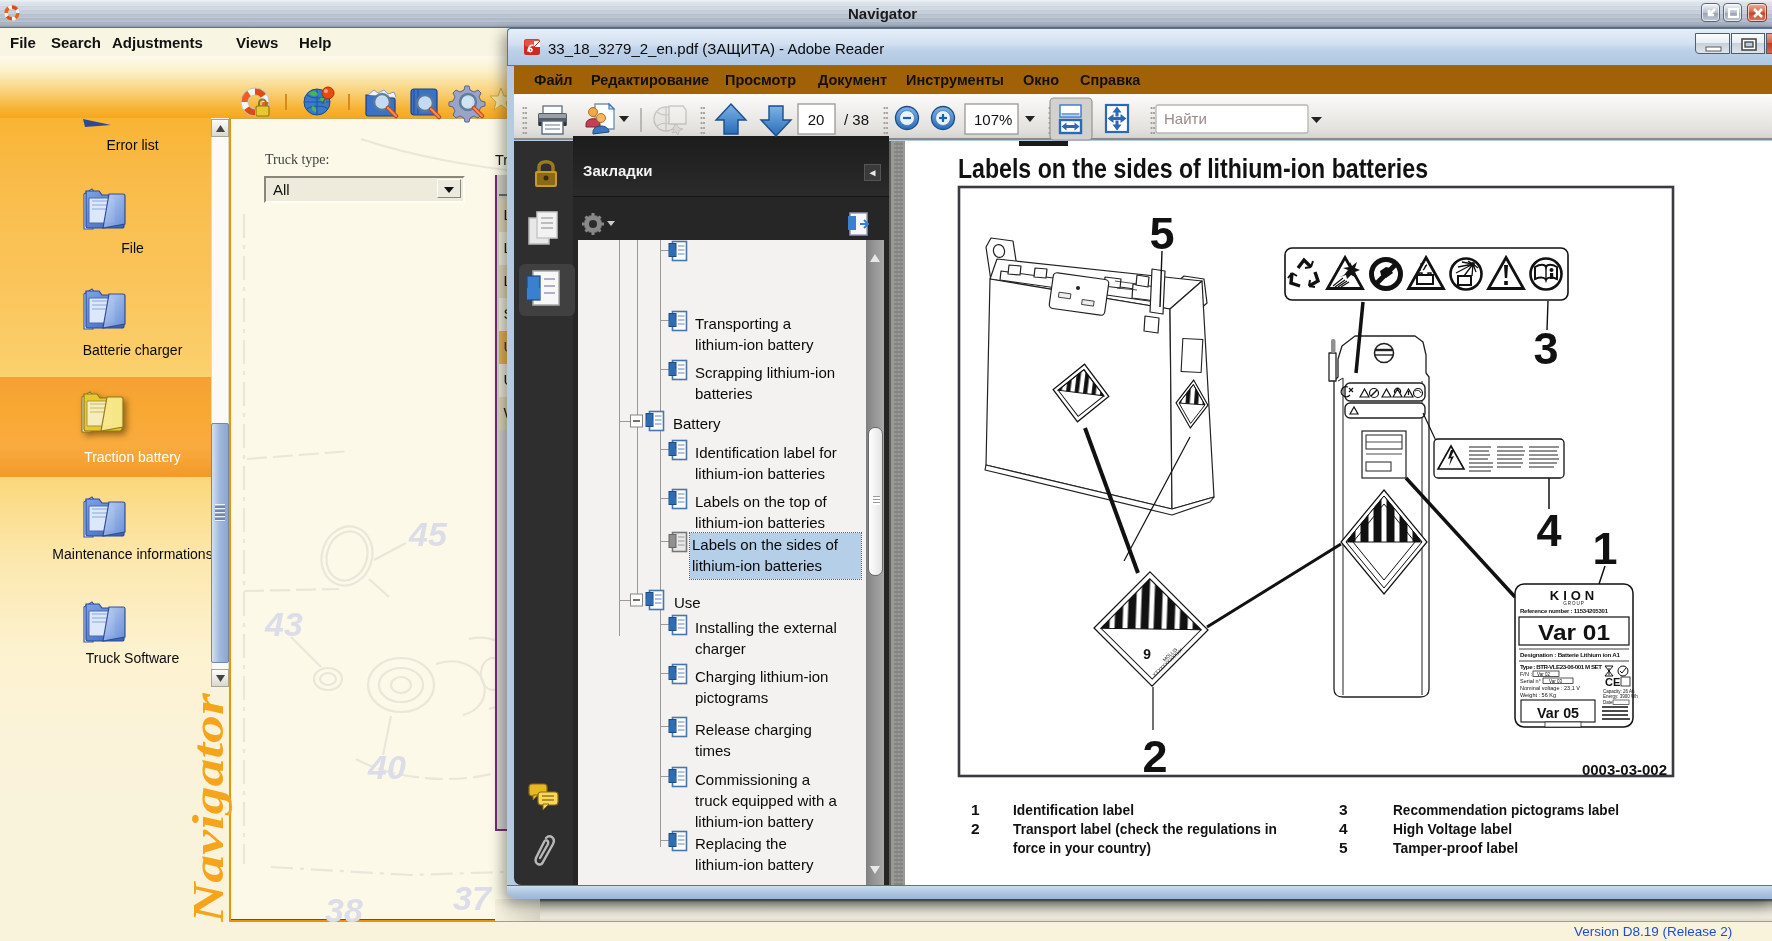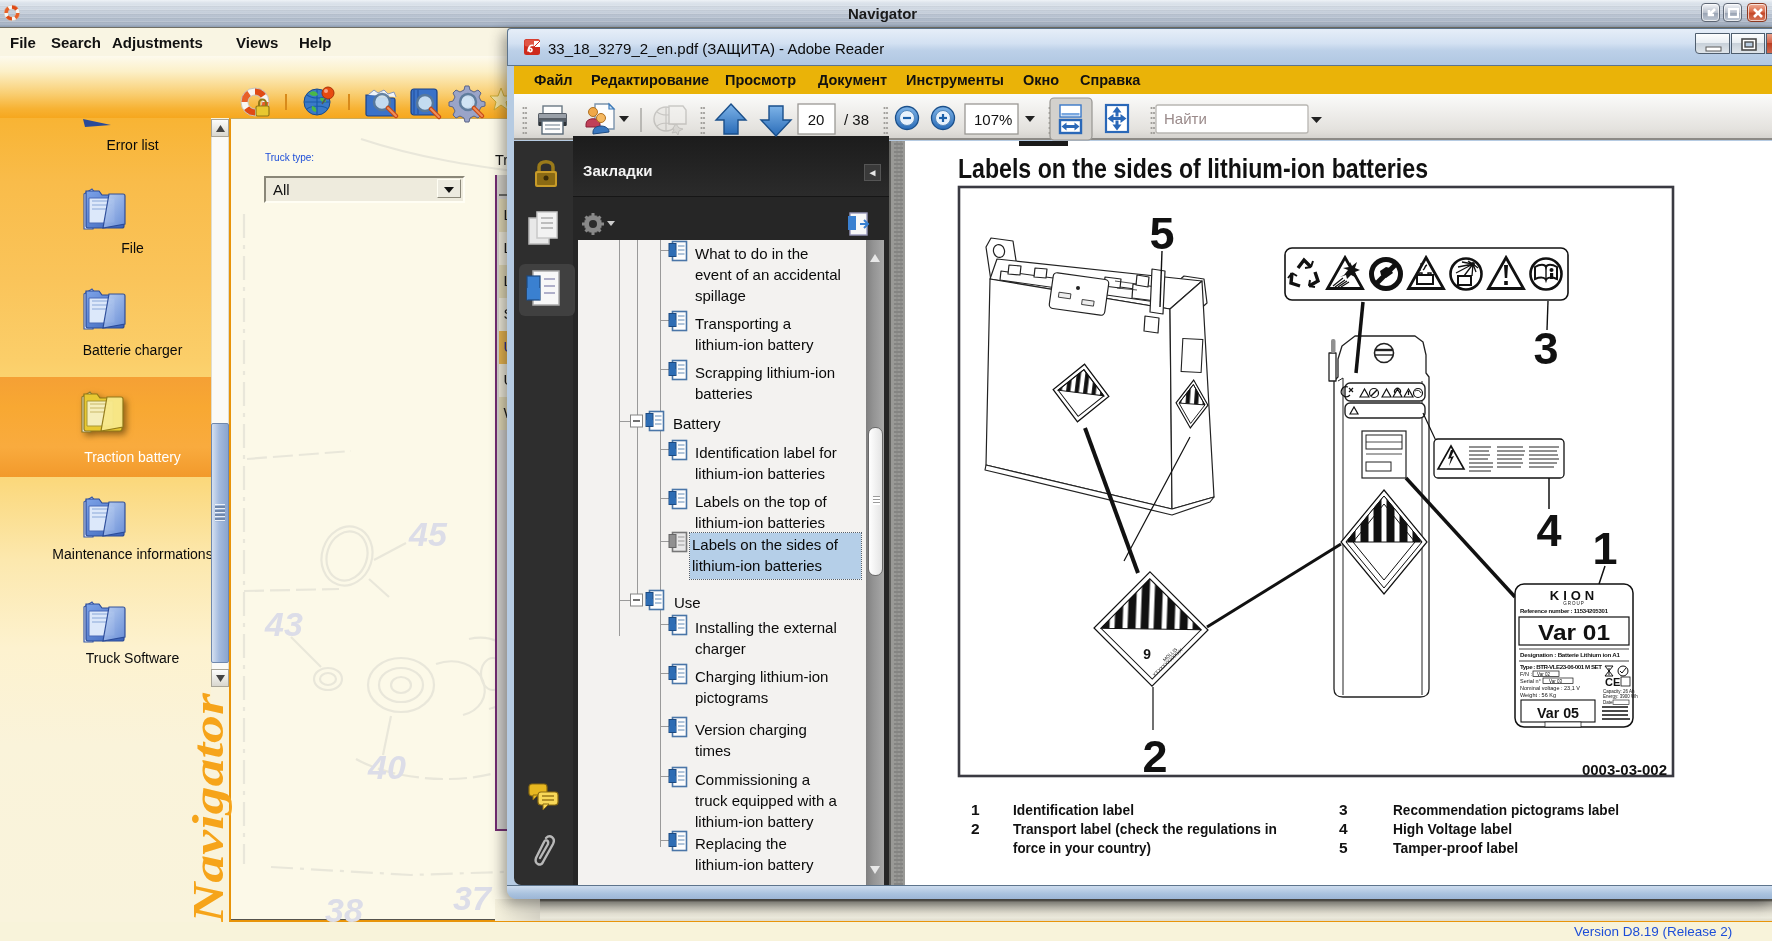--- a/index.html
+++ b/index.html
@@ -42,21 +42,21 @@
 .sb-btn { left:211px; width:18px; height:18px; background:linear-gradient(#fdfdfc,#d9d7cf); border:1px solid #a8a496; }
 .sb-btn svg { position:absolute; left:2px; top:3px; }
 #sb-thumb { left:211px; top:423px; width:18px; height:240px; border-radius:2px;
   background:linear-gradient(90deg,#d5e0f0,#a3bade 45%,#8aa5cf); border:1px solid #7088ac; }
 #sb-thumb .grip { position:absolute; left:3px; top:80px; width:10px; height:18px;
   background:repeating-linear-gradient(#ffffffcc 0 1px, #8aa3c850 1px 2px, #7088ac 2px 4px); }
 
 
 #content { left:229px; top:118px; width:1543px; height:804px; background:#fcf9e8;
   border-left:2px solid #e8940a; border-top:1px solid #caa95c; border-bottom:2px solid #e8940a; box-shadow:inset 0 -1px 0 #55544e; }
-#truck-label { left:34px; top:33px; font-size:10px; color:#1d4ed8; }
+#truck-label { left:34px; top:33px; font-size:14px; color:#404040;font-family:Liberation Serif, serif; }
 #truck-dd { left:33px; top:57px; width:201px; height:27px; background:#eeebdd;
   border-top:2px solid #8a8778; border-left:2px solid #8a8778; border-bottom:2px solid #fffef4; border-right:2px solid #fffef4; }
 #truck-dd .val { position:absolute; left:7px; top:3px; font-size:15px; color:#111; }
 #truck-dd .btn { position:absolute; right:2px; top:1px; width:24px; height:19px; background:#eceadf;
   border:1px solid #8a8778; border-top-color:#fffef4; border-left-color:#fffef4; }
 #truck-dd .btn:after { content:""; position:absolute; left:6px; top:7px; border:5px solid transparent; border-top:6px solid #111; }
 #tr2-label { left:264px; top:33px; font-size:14.5px; color:#111; }
 #trtable { left:264px; top:56px; width:16px; height:656px; border-left:2px solid #722a70; border-bottom:2px solid #722a70; background:#d5d3d0; }
 .trrow { position:absolute; left:1.5px; width:14.5px; height:33px; font-size:15px; color:#111; padding-left:5px; padding-top:7px; }
 
@@ -67,21 +67,21 @@
 #adobe { left:507px; top:28px; width:1265px; height:871px;
   background:#b6cbe2; box-shadow:-4px 5px 14px rgba(40,40,40,.45); border-radius:4px 0 0 10px; }
 #ad-title { position:absolute; left:0; top:0; width:1265px; height:38px;
   background:linear-gradient(#e6eef8 0%, #d3e1f2 40%, #bcd0e8 60%, #b0c7e2 100%);
   border:1px solid #5d748c; border-radius:4px 0 0 0; border-right:none; }
 #ad-title-text { position:absolute; left:40px; top:11px; font-size:15px; color:#0a0a0a; }
 .adbtn { position:absolute; top:4px; height:21px; border:1px solid #4f5e6e; background:linear-gradient(#fdfefe 0%,#e9eef3 45%,#c8d1da 50%,#dfe5ea 100%); }
 #adb-min { left:1187px; width:35px; border-radius:0 0 0 4px; }
 #adb-max { left:1223px; width:34px; }
 #adb-close { left:1258px; width:30px; background:linear-gradient(#e8a18c,#d3634a 45%,#b93f22 50%,#cf6750); }
-#ad-menu { position:absolute; left:7px; top:38px; width:1258px; height:28px; background:#eab308; }
+#ad-menu { position:absolute; left:7px; top:38px; width:1258px; height:28px; background:#a16207; }
 #ad-menu span { position:absolute; top:6px; font-size:14.5px; font-weight:600; color:#111; }
 #ad-toolbar { position:absolute; left:7px; top:66px; width:1258px; height:46px;
   background:linear-gradient(#fbfbfa, #e4e2de 80%, #d5d3cf 100%); border-bottom:2px solid #8c8a86; }
 
 
 #ad-iconstrip { position:absolute; left:7px; top:113px; width:59px; height:744px; background:#2e2e2e; border-bottom-left-radius:7px; }
 #ad-panel { position:absolute; left:66px; top:113px; width:316px; height:744px; background:#262626; }
 #ad-phead { position:absolute; left:66px; top:108px; width:316px; height:61px; background:linear-gradient(#1c1c1c,#2b2b2b); border-bottom:1px solid #161616; }
 #ad-ptitle { position:absolute; left:10px; top:26px; font-size:15px; font-weight:bold; color:#f2f2f2; }
 #ad-collapse { position:absolute; left:291px; top:28px; width:17px; height:17px; background:#3a3a3a; border:1px solid #555;
@@ -358,40 +358,37 @@
       <div class="abs" style="left:82px;top:301px;width:9px;height:1px;background:#9a9a9a"></div>
       <div class="abs" style="left:41px;top:360px;width:11px;height:1px;background:#9a9a9a"></div>
       <div class="abs" style="left:82px;top:384px;width:9px;height:1px;background:#9a9a9a"></div>
       <div class="abs" style="left:82px;top:433px;width:9px;height:1px;background:#9a9a9a"></div>
       <div class="abs" style="left:82px;top:486px;width:9px;height:1px;background:#9a9a9a"></div>
       <div class="abs" style="left:82px;top:536px;width:9px;height:1px;background:#9a9a9a"></div>
       <div class="abs" style="left:82px;top:600px;width:9px;height:1px;background:#9a9a9a"></div>
 
       <div class="abs" style="left:112px;top:293px;width:171px;height:46px;background:#b5cfe8;outline:1px dotted #55616d"></div>
 
-      <div class="bmtext" style="left:117px;top:3px">What to do in the
-event of an accidental
-spillage</div>
       <div class="bmtext" style="left:117px;top:73px">Transporting a
 lithium-ion battery</div>
       <div class="bmtext" style="left:117px;top:122px">Scrapping lithium-ion
 batteries</div>
       <div class="bmtext" style="left:95px;top:173px">Battery</div>
       <div class="bmtext" style="left:117px;top:202px">Identification label for
 lithium-ion batteries</div>
       <div class="bmtext" style="left:117px;top:251px">Labels on the top of
 lithium-ion batteries</div>
       <div class="bmtext" style="left:114px;top:294px">Labels on the sides of
 lithium-ion batteries</div>
       <div class="bmtext" style="left:96px;top:352px">Use</div>
       <div class="bmtext" style="left:117px;top:377px">Installing the external
 charger</div>
       <div class="bmtext" style="left:117px;top:426px">Charging lithium-ion
 pictograms</div>
-      <div class="bmtext" style="left:117px;top:479px">Version charging
+      <div class="bmtext" style="left:117px;top:479px">Release charging
 times</div>
       <div class="bmtext" style="left:117px;top:529px">Commissioning a
 truck equipped with a
 lithium-ion battery</div>
       <div class="bmtext" style="left:117px;top:593px">Replacing the
 lithium-ion battery</div>
 
       <svg class="abs" style="left:0;top:0" width="288" height="645" viewBox="0 0 288 645">
         <defs>
           <g id="bmic">

